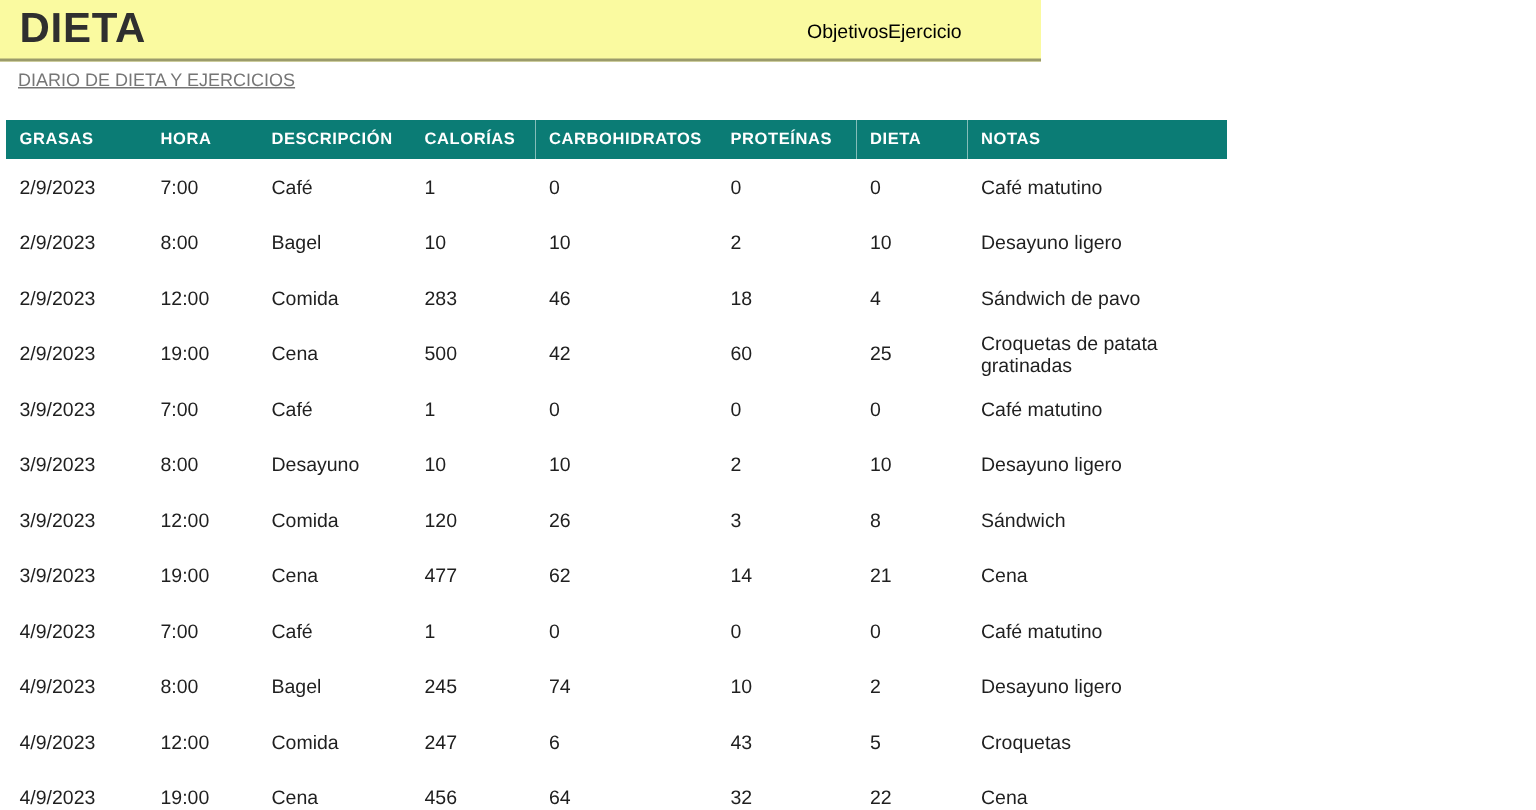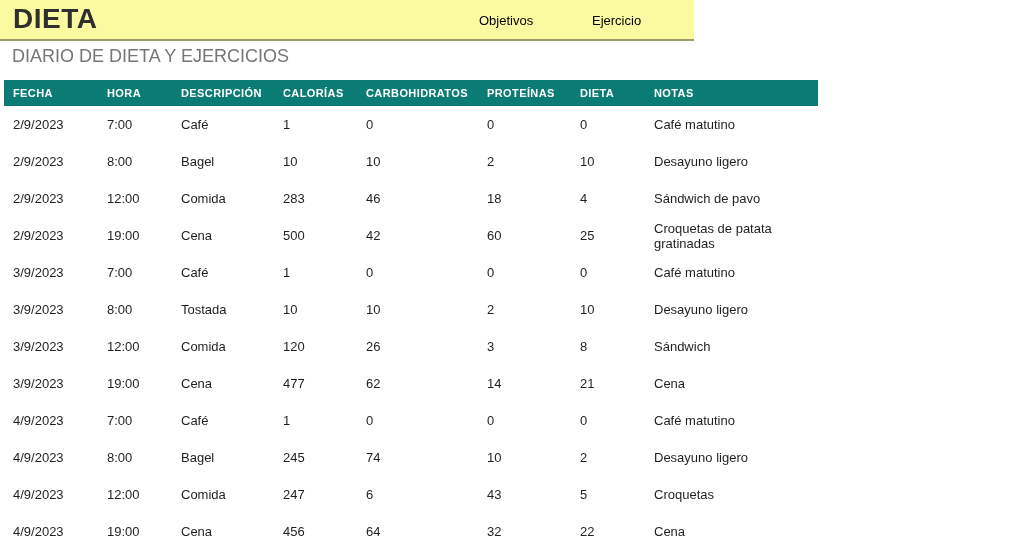--- a/index.html
+++ b/index.html
@@ -27,26 +27,27 @@
     color: var(--title-text, #2f2f2f);
   }
   .nav-link {
     position: absolute;
     top: 13px;
     font-size: 13px;
     color: #000000;
     text-decoration: none;
     cursor: pointer;
   }
-  .nav-objetivos { left: 479px; }
+  .nav-objetivos { left: 538px; }
   .nav-ejercicio { left: 592px; }
   .subtitle {
     margin: 5px 12px 0 12px;
-    font-size: 18px;
+    font-size: 12px;
     color: var(--subtitle-text, #767676);
+    text-decoration: underline;
   }
   table.diary {
     position: absolute;
     left: 4px;
     top: 80px;
     width: 814px;
     border-collapse: collapse;
     table-layout: fixed;
   }
   table.diary thead th {
@@ -92,21 +93,21 @@
         <col style="width: 74px;">
         <col style="width: 102px;">
         <col style="width: 83px;">
         <col style="width: 121px;">
         <col style="width: 93px;">
         <col style="width: 74px;">
         <col style="width: 173px;">
       </colgroup>
     <thead>
       <tr id="head-row">
-          <th>FECHA</th>
+          <th>GRASAS</th>
           <th>HORA</th>
           <th>DESCRIPCIÓN</th>
           <th>CALORÍAS</th>
           <th>CARBOHIDRATOS</th>
           <th>PROTEÍNAS</th>
           <th>DIETA</th>
           <th>NOTAS</th>
         </tr>
     </thead>
     <tbody id="body-rows">
@@ -156,21 +157,21 @@
           <td>Café</td>
           <td>1</td>
           <td>0</td>
           <td>0</td>
           <td>0</td>
           <td>Café matutino</td>
         </tr>
         <tr>
           <td>3/9/2023</td>
           <td>8:00</td>
-          <td>Tostada</td>
+          <td>Desayuno</td>
           <td>10</td>
           <td>10</td>
           <td>2</td>
           <td>10</td>
           <td>Desayuno ligero</td>
         </tr>
         <tr>
           <td>3/9/2023</td>
           <td>12:00</td>
           <td>Comida</td>

